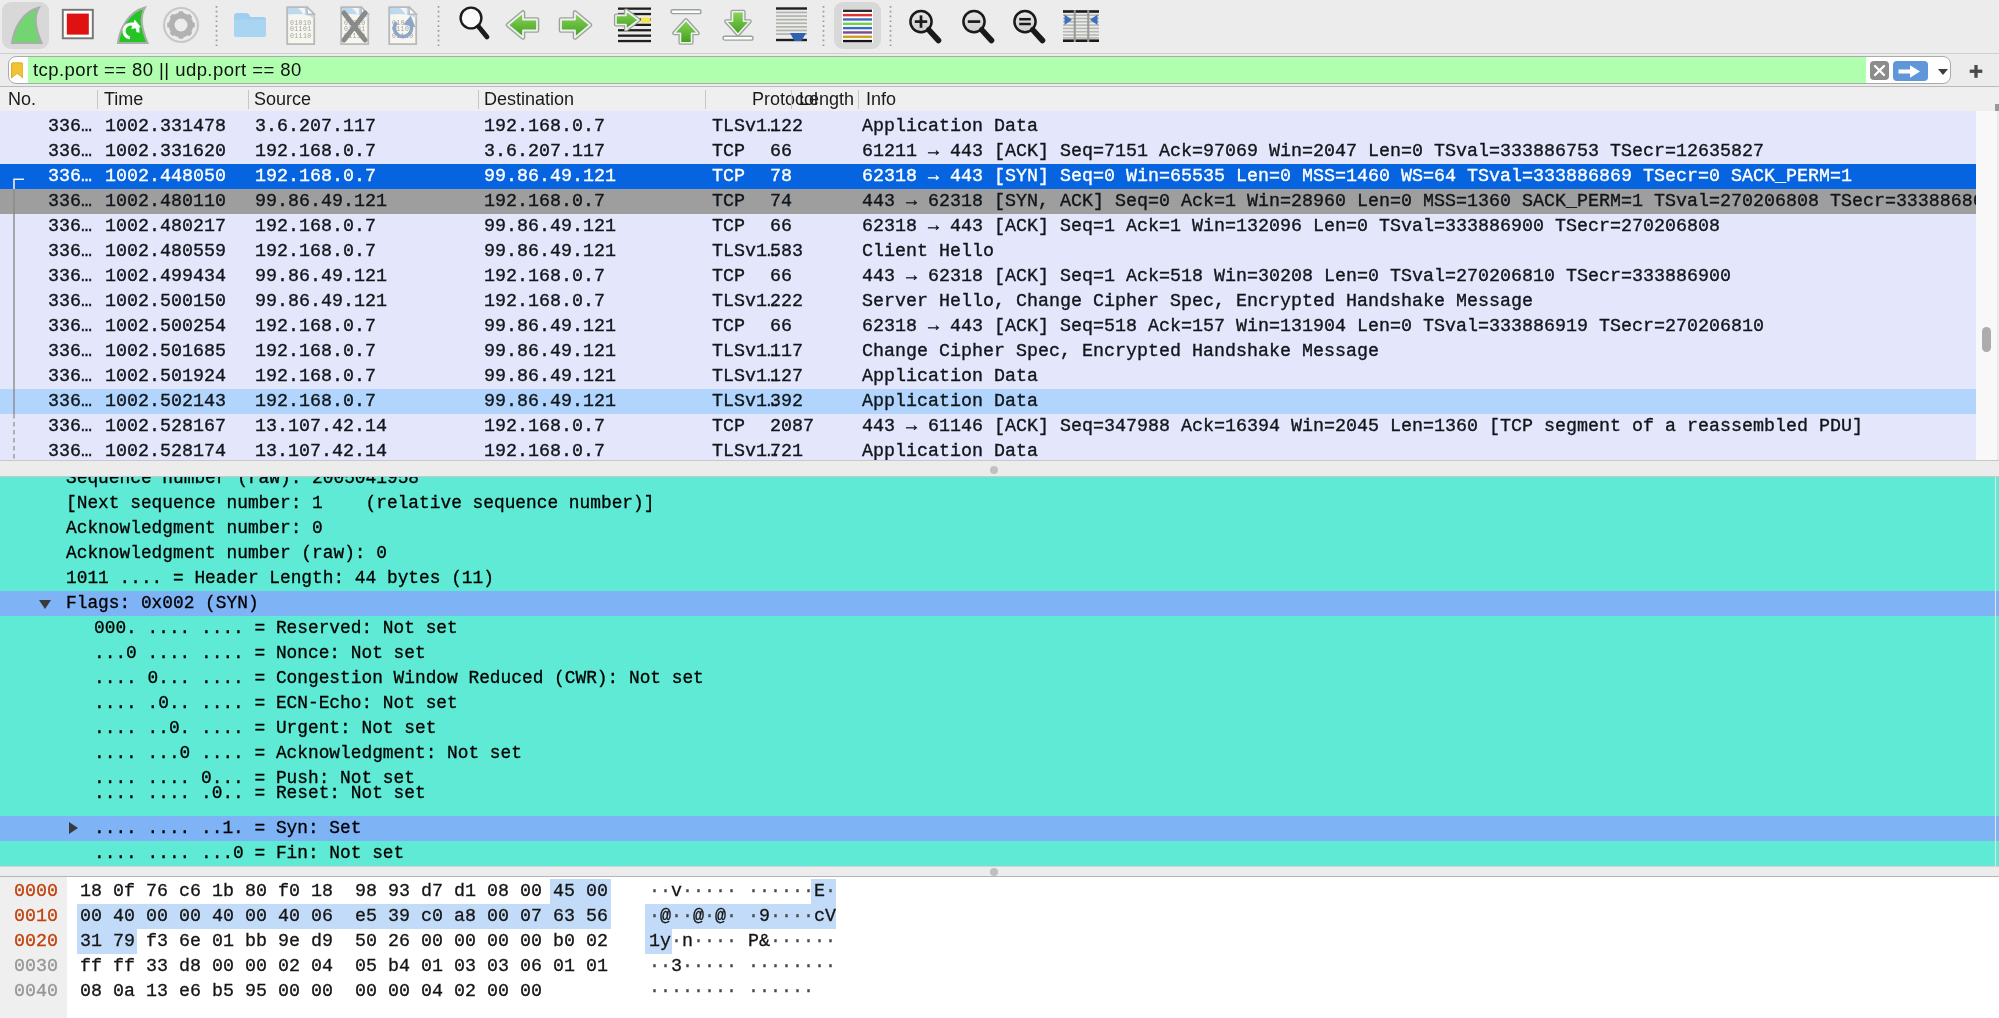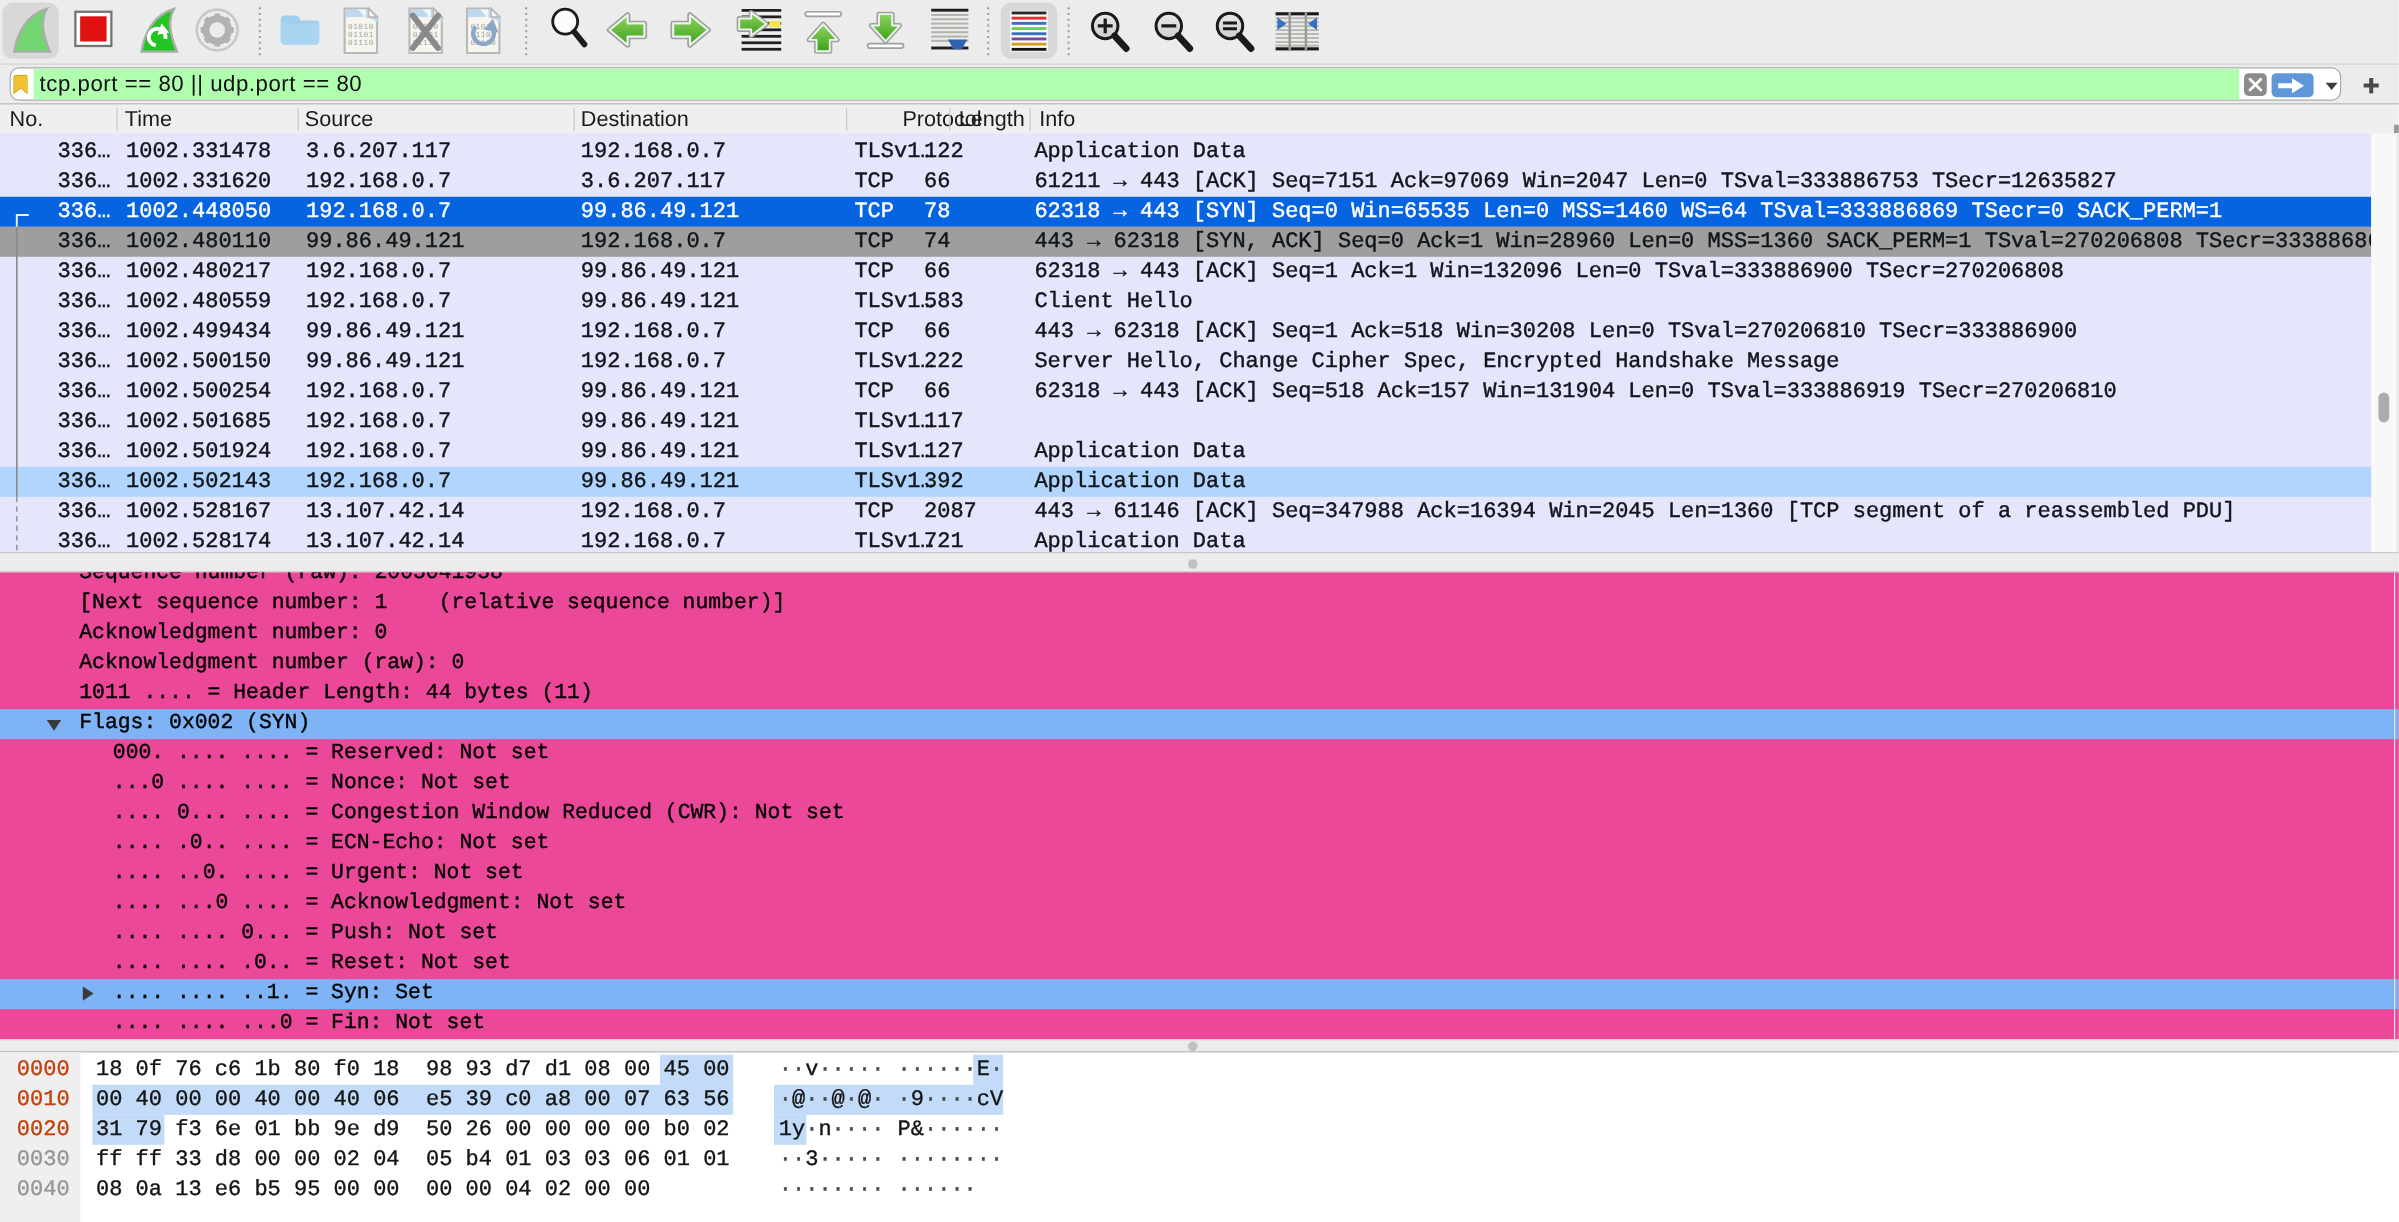--- a/index.html
+++ b/index.html
@@ -43,21 +43,21 @@
 .rgray { background:#9e9e9e; color:#10161b; }
 .rlblu { background:#b2d5fd; }
 #plscroll { left:1976px; top:111px; width:23px; height:348.5px; background:#f8f8f8;
   border-right:2.5px solid #e9e9e9; }
 #plthumb { position:absolute; left:5.5px; top:216px; width:9.5px; height:25px;
   border-radius:5px; background:#acacac; }
 
 .split { left:0; width:1999px; background:#ececec; }
 .knob { position:absolute; left:990px; width:8px; height:8px; border-radius:4px; background:#c0c0c0; }
 
-#details { left:0; top:477px; width:1999px; height:389px; background:#ec4899; overflow:hidden; }
+#details { left:0; top:477px; width:1999px; height:389px; background:#5eead4; overflow:hidden; }
 .dline { position:absolute; left:0; width:1999px; height:25px;
   font-family:"Liberation Mono", monospace; font-size:17.83px; color:#000;
   white-space:pre; -webkit-text-stroke:0.3px currentColor; }
 .dline span { position:absolute; top:0; height:25px; line-height:25.5px; }
 .dsel { background:#7eb3f5; }
 .tri-d { position:absolute; width:0; height:0;
   border-left:6.75px solid transparent; border-right:6.75px solid transparent;
   border-top:9px solid #3a3a3a; }
 .tri-r { position:absolute; width:0; height:0;
   border-top:6.75px solid transparent; border-bottom:6.75px solid transparent;
@@ -295,21 +295,21 @@
   <div class="abs" id="plist">
       <div class="prow" style="top:3px"><span class="no">336…</span><span class="tm">1002.331478</span><span class="sr">3.6.207.117</span><span class="ds">192.168.0.7</span><span class="pr">TLSv1…</span><span class="ln">122</span><span class="nf">Application Data</span></div>
 <div class="prow" style="top:28px"><span class="no">336…</span><span class="tm">1002.331620</span><span class="sr">192.168.0.7</span><span class="ds">3.6.207.117</span><span class="pr">TCP</span><span class="ln">66</span><span class="nf">61211 → 443 [ACK] Seq=7151 Ack=97069 Win=2047 Len=0 TSval=333886753 TSecr=12635827</span></div>
 <div class="prow rsel" style="top:53px"><span class="no">336…</span><span class="tm">1002.448050</span><span class="sr">192.168.0.7</span><span class="ds">99.86.49.121</span><span class="pr">TCP</span><span class="ln">78</span><span class="nf">62318 → 443 [SYN] Seq=0 Win=65535 Len=0 MSS=1460 WS=64 TSval=333886869 TSecr=0 SACK_PERM=1</span></div>
 <div class="prow rgray" style="top:78px"><span class="no">336…</span><span class="tm">1002.480110</span><span class="sr">99.86.49.121</span><span class="ds">192.168.0.7</span><span class="pr">TCP</span><span class="ln">74</span><span class="nf">443 → 62318 [SYN, ACK] Seq=0 Ack=1 Win=28960 Len=0 MSS=1360 SACK_PERM=1 TSval=270206808 TSecr=33388686.</span></div>
 <div class="prow" style="top:103px"><span class="no">336…</span><span class="tm">1002.480217</span><span class="sr">192.168.0.7</span><span class="ds">99.86.49.121</span><span class="pr">TCP</span><span class="ln">66</span><span class="nf">62318 → 443 [ACK] Seq=1 Ack=1 Win=132096 Len=0 TSval=333886900 TSecr=270206808</span></div>
 <div class="prow" style="top:128px"><span class="no">336…</span><span class="tm">1002.480559</span><span class="sr">192.168.0.7</span><span class="ds">99.86.49.121</span><span class="pr">TLSv1…</span><span class="ln">583</span><span class="nf">Client Hello</span></div>
 <div class="prow" style="top:153px"><span class="no">336…</span><span class="tm">1002.499434</span><span class="sr">99.86.49.121</span><span class="ds">192.168.0.7</span><span class="pr">TCP</span><span class="ln">66</span><span class="nf">443 → 62318 [ACK] Seq=1 Ack=518 Win=30208 Len=0 TSval=270206810 TSecr=333886900</span></div>
 <div class="prow" style="top:178px"><span class="no">336…</span><span class="tm">1002.500150</span><span class="sr">99.86.49.121</span><span class="ds">192.168.0.7</span><span class="pr">TLSv1…</span><span class="ln">222</span><span class="nf">Server Hello, Change Cipher Spec, Encrypted Handshake Message</span></div>
 <div class="prow" style="top:203px"><span class="no">336…</span><span class="tm">1002.500254</span><span class="sr">192.168.0.7</span><span class="ds">99.86.49.121</span><span class="pr">TCP</span><span class="ln">66</span><span class="nf">62318 → 443 [ACK] Seq=518 Ack=157 Win=131904 Len=0 TSval=333886919 TSecr=270206810</span></div>
-<div class="prow" style="top:228px"><span class="no">336…</span><span class="tm">1002.501685</span><span class="sr">192.168.0.7</span><span class="ds">99.86.49.121</span><span class="pr">TLSv1…</span><span class="ln">117</span></div>
+<div class="prow" style="top:228px"><span class="no">336…</span><span class="tm">1002.501685</span><span class="sr">192.168.0.7</span><span class="ds">99.86.49.121</span><span class="pr">TLSv1…</span><span class="ln">117</span><span class="nf">Change Cipher Spec, Encrypted Handshake Message</span></div>
 <div class="prow" style="top:253px"><span class="no">336…</span><span class="tm">1002.501924</span><span class="sr">192.168.0.7</span><span class="ds">99.86.49.121</span><span class="pr">TLSv1…</span><span class="ln">127</span><span class="nf">Application Data</span></div>
 <div class="prow rlblu" style="top:278px"><span class="no">336…</span><span class="tm">1002.502143</span><span class="sr">192.168.0.7</span><span class="ds">99.86.49.121</span><span class="pr">TLSv1…</span><span class="ln">392</span><span class="nf">Application Data</span></div>
 <div class="prow" style="top:303px"><span class="no">336…</span><span class="tm">1002.528167</span><span class="sr">13.107.42.14</span><span class="ds">192.168.0.7</span><span class="pr">TCP</span><span class="ln">2087</span><span class="nf">443 → 61146 [ACK] Seq=347988 Ack=16394 Win=2045 Len=1360 [TCP segment of a reassembled PDU]</span></div>
 <div class="prow" style="top:328px"><span class="no">336…</span><span class="tm">1002.528174</span><span class="sr">13.107.42.14</span><span class="ds">192.168.0.7</span><span class="pr">TLSv1…</span><span class="ln">721</span><span class="nf">Application Data</span></div>
 <svg style="position:absolute;left:0;top:0" width="30" height="353">
 <path d="M24,68.2 H14 V78" stroke="#f0f0f0" stroke-width="1.6" fill="none"></path>
 <line x1="14" y1="78" x2="14" y2="303" stroke="#8a8a8a" stroke-width="1.4"></line>
 <line x1="14" y1="303" x2="14" y2="353" stroke="#9a9a9a" stroke-width="1.4" stroke-dasharray="4.5 3.5"></line>
 </svg>
     </div>
@@ -327,21 +327,21 @@
 <div class="dline" style="top:89px"><span style="left:66px">1011 .... = Header Length: 44 bytes (11)</span></div>
 <div class="dline dsel" style="top:114px"><span style="left:66px">Flags: 0x002 (SYN)</span></div>
       <i class="tri-d" style="left:38.5px;top:122.5px"></i>
 <div class="dline" style="top:139px"><span style="left:94px">000. .... .... = Reserved: Not set</span></div>
 <div class="dline" style="top:164px"><span style="left:94px">...0 .... .... = Nonce: Not set</span></div>
 <div class="dline" style="top:189px"><span style="left:94px">.... 0... .... = Congestion Window Reduced (CWR): Not set</span></div>
 <div class="dline" style="top:214px"><span style="left:94px">.... .0.. .... = ECN-Echo: Not set</span></div>
 <div class="dline" style="top:239px"><span style="left:94px">.... ..0. .... = Urgent: Not set</span></div>
 <div class="dline" style="top:264px"><span style="left:94px">.... ...0 .... = Acknowledgment: Not set</span></div>
 <div class="dline" style="top:289px"><span style="left:94px">.... .... 0... = Push: Not set</span></div>
-<div class="dline" style="top:314px"><span style="left:94px">.... .... .0.. = Reset: Not set</span></div>
+<div class="dline" style="top:304px"><span style="left:94px">.... .... .0.. = Reset: Not set</span></div>
 <div class="dline dsel" style="top:339px"><span style="left:94px">.... .... ..1. = Syn: Set</span></div>
       <i class="tri-r" style="left:69px;top:345px"></i>
 <div class="dline" style="top:364px"><span style="left:94px">.... .... ...0 = Fin: Not set</span></div>
 <div style="position:absolute;left:1995px;top:0;width:1px;height:389px;background:#e4e4e4"></div>
     </div>
   <div class="abs split" id="split2" style="top:866px;height:10px;border-top:1px solid #d4d4d4;">
       <div class="knob" style="top:1px;"></div>
     </div>
   <div class="abs" id="hexpane">
       <div id="hexgut"></div>

